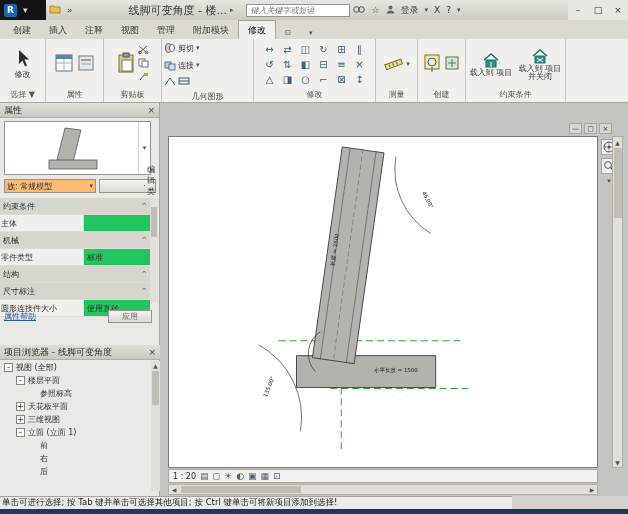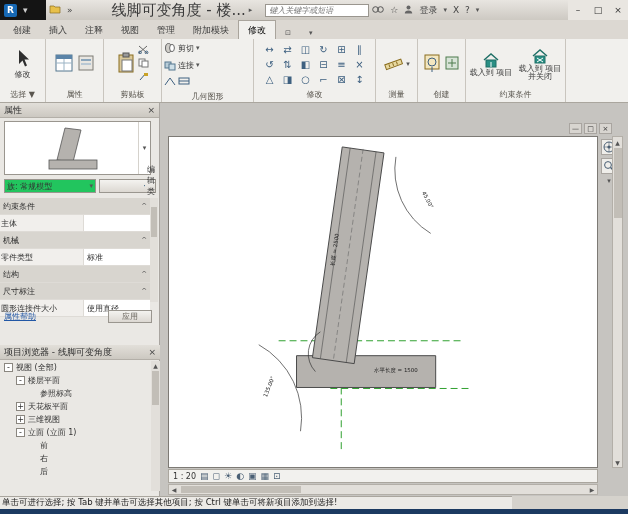--- a/index.html
+++ b/index.html
@@ -8,21 +8,21 @@
   #app { position:relative; width:628px; height:514px; background:#d5d2cc; }
 
   
   #titlebar { position:absolute; left:0; top:0; width:628px; height:20px;
     background:linear-gradient(#e8e5e0,#cdc9c2); display:flex; align-items:center; }
   #qat { width:46px; height:20px; background:#141414; display:flex; align-items:center; gap:3px; padding-left:4px; }
   #logo { width:13px; height:13px; background:#1668b4; color:#fff; font-size:9px; font-weight:bold;
     display:flex; align-items:center; justify-content:center; border-radius:2px; }
   .tb-ic { font-size:9px; color:#444; padding:0 3px; cursor:default; }
   #qat .tb-ic { color:#cfcfcf; }
-  #app-title { margin-left:36px; font-size:15px; color:#3a3a3a; white-space:nowrap; }
+  #app-title { margin-left:53px; font-size:11px; color:#3a3a3a; white-space:nowrap; }
   #search-box { margin-left:10px; width:104px; height:13px; background:#fff; border:1px solid #9a968f;
     font-size:8px; font-style:italic; color:#8a867f; padding:0 3px; }
   .win-btn { width:20px; height:16px; display:flex; align-items:center; justify-content:center;
     font-size:9px; color:#333; }
   #win-controls { margin-left:auto; display:flex; background:#e9e6e1; height:20px; align-items:center; }
 
   
   #tabrow { position:absolute; left:0; top:20px; width:628px; height:19px; background:#dcd8d2;
     display:flex; align-items:flex-end; padding-left:4px; }
   .tab { padding:3px 9px 2px; font-size:9px; color:#3c3c3c; }
@@ -46,31 +46,31 @@
   #left { position:absolute; left:0; top:103px; width:160px; height:393px; background:#eae8e4;
     border-right:1px solid #a9a5a0; }
   .pal-header { height:15px; background:linear-gradient(#e2dfd9,#ccc8c1); border-bottom:1px solid #b3afa8;
     display:flex; align-items:center; padding:0 4px; font-size:9px; color:#2e2e2e; }
   .pal-close { margin-left:auto; font-size:9px; color:#444; }
   #type-box { position:absolute; left:4px; top:18px; width:147px; height:54px; background:#fff;
     border:1px solid #9a968f; display:flex; }
   #type-dd { margin-left:auto; width:12px; border-left:1px solid #d5d2cc; display:flex;
     align-items:center; justify-content:center; font-size:7px; color:#555; }
   #family-row { position:absolute; left:4px; top:76px; width:152px; height:15px; display:flex; gap:3px; }
-  #family-select { width:92px; height:14px; background:#22c55e; border:1px solid #9a968f; font-size:8px;
+  #family-select { width:92px; height:14px; background:#fdba74; border:1px solid #9a968f; font-size:8px;
     display:flex; align-items:center; padding:0 2px; }
   #edit-type-btn { width:57px; height:14px; background:linear-gradient(#f4f3f0,#dcd8d2);
     border:1px solid #9a968f; font-size:8px; display:flex; align-items:center; justify-content:center; gap:2px;padding-left:44px; }
   #prop-grid { position:absolute; left:0; top:95px; width:150px; }
   .g-row { display:flex; height:17px; border-bottom:1px solid #dedbd6; font-size:8px; }
   .g-row.group { background:#d8d5cf; align-items:center; padding-left:3px; color:#2e2e2e; }
   .g-row.group .caret { margin-left:auto; margin-right:3px; font-size:7px; color:#555; }
   .g-label { width:84px; background:#f1efec; display:flex; align-items:center; padding-left:1px;
     border-right:1px solid #dedbd6; overflow:hidden; white-space:nowrap; }
-  .g-value { flex:1; background:#ffffff; display:flex; align-items:center; padding-left:3px;
+  .g-value { flex:1; background:#22c55e; display:flex; align-items:center; padding-left:3px;
     overflow:hidden; white-space:nowrap; }
   .checkbox { width:9px; height:9px; background:#fff; border:1px solid #8a867f; }
   #grid-scroll { position:absolute; left:150px; top:95px; width:8px; height:104px; background:#e2dfda; }
   #grid-scroll .thumb { position:absolute; left:1px; top:9px; width:6px; height:30px; background:#c2beb7; }
   #help-row { position:absolute; left:4px; top:206px; width:152px; height:15px; display:flex; align-items:center; }
   #prop-help { color:#2257a5; text-decoration:underline; font-size:8px;text-align:right; }
   #apply-btn { margin-left:auto; margin-right:4px; width:44px; height:13px; font-size:8px;
     background:linear-gradient(#f4f3f0,#dcd8d2); border:1px solid #9a968f;
     display:flex; align-items:center; justify-content:center; color:#6b675f; }
   #browser { position:absolute; left:0; top:242px; width:160px; height:151px; }

